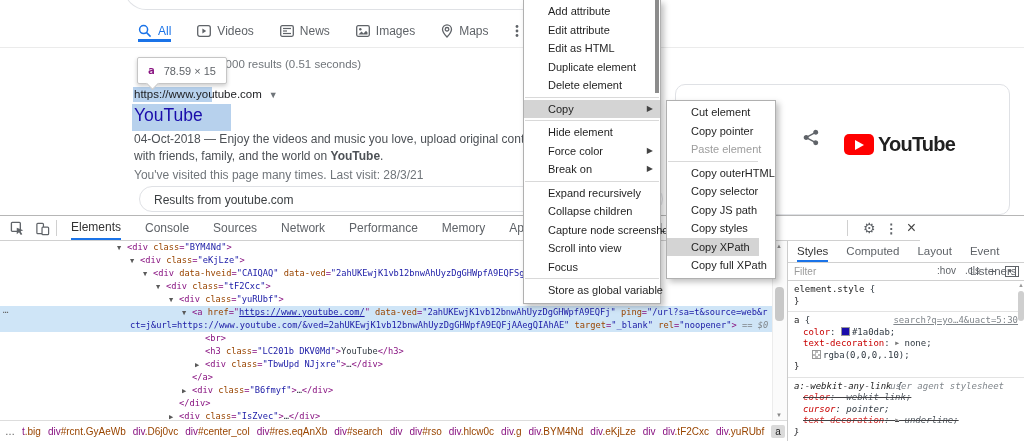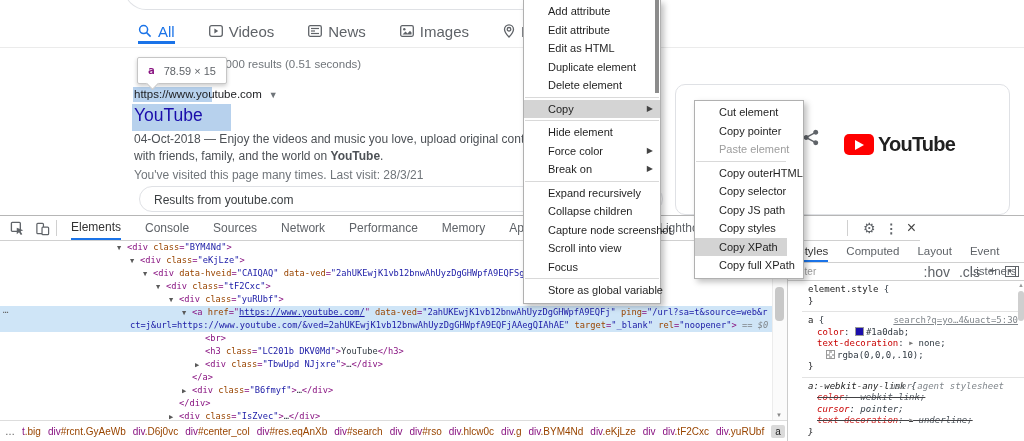--- a/index.html
+++ b/index.html
@@ -2,22 +2,22 @@
 <html><head>
 <meta charset="utf-8">
 <style>
   html,body{margin:0;padding:0;background:#e8e8e8;}
   .frame{position:relative;width:1024px;height:441px;background:#fff;overflow:hidden;
          font-family:"Liberation Sans",sans-serif;color:#202124;}
   .abs{position:absolute;}
   
   .searchbox{left:124px;top:-40px;width:516px;height:49px;border:1px solid #dfe1e5;
              border-radius:0 0 22px 22px;border-top:none;}
-  .serp-tabs{left:138px;top:20px;height:26px;display:flex;align-items:center;gap:34px;
-             font-size:15px;color:#5f6368;}
+  .serp-tabs{left:138px;top:20px;height:26px;display:flex;align-items:center;gap:26px;
+             font-size:12px;color:#5f6368;}
   .stab{display:flex;align-items:center;gap:6px;cursor:pointer;padding-bottom:4px;}
   .stab svg{display:block;}
   .stab.sel{color:#1a73e8;border-bottom:3px solid #1a73e8;padding-bottom:1px;}
   .hdrline{left:0;top:47px;width:1024px;height:1px;background:#ebebeb;}
   .stats{left:216px;top:58px;font-size:11.5px;color:#70757a;}
   .hl-url{left:133px;top:87px;width:79px;height:15px;background:#9fc2e7;opacity:.75;}
   .hl-title{left:132px;top:104px;width:99px;height:27px;background:#9fc2e7;opacity:.75;}
   .rurl{left:134px;top:88px;font-size:11.5px;color:#202124;}
   .rurl .dd{color:#70757a;font-size:9px;margin-left:7px;}
   .rtitle{left:134px;top:105px;font-size:17.5px;color:#1a0dab;}
@@ -74,48 +74,48 @@
   .cr.selc{background:#dadada;color:#222;padding:1px 4px;border-radius:2px;}
   .cr.selc .cr-t{color:#222;}
   
   .rp{position:absolute;left:787px;top:25px;width:237px;height:201px;border-left:1px solid #ccc;background:#fff;}
   .rp-tabs{display:flex;gap:18px;align-items:center;height:21px;border-bottom:1px solid #d0d0d0;
            padding-left:9px;font-size:11.5px;color:#5f6368;}
   .rtab{cursor:pointer;height:21px;line-height:20px;}
   .rtab.sel{color:#333;border-bottom:2px solid #1a73e8;box-sizing:border-box;}
   .rp-filter{display:flex;align-items:center;height:17px;border-bottom:1px solid #d0d0d0;font-size:10px;color:#999;}
   .flt{flex:1;padding-left:6px;color:#9a9a9a;}
-  .pbt{color:#5f6368;margin-right:9px;cursor:pointer;font-size:14px;}
+  .pbt{color:#5f6368;margin-right:9px;cursor:pointer;font-size:10px;}
   .plus{font-size:12px;}
   .ptog{width:12px;height:9px;border:1px solid #5f6368;position:relative;margin-right:6px;cursor:pointer;}
   .ptog:before{content:"";position:absolute;right:2.5px;top:0;bottom:0;width:1px;background:#5f6368;}
   .ptog:after{content:"";position:absolute;left:2px;top:2px;border-right:3px solid #5f6368;
               border-top:2.5px solid transparent;border-bottom:2.5px solid transparent;}
   .rules{position:absolute;left:0;top:40px;right:0;bottom:0;font-family:"DejaVu Sans Mono",monospace;
          font-size:9px;line-height:11.5px;overflow:hidden;}
-  .rule{border-bottom:1px solid #e3e3e3;padding:3px 0 4px 6px;position:relative;margin-left:14px;}
+  .rule{border-bottom:1px solid #e3e3e3;padding:3px 0 4px 6px;position:relative;}
   .rule.ua{font-style:italic;}
   .sline{white-space:nowrap;}
   .prop{padding-left:9px;} .wrap2{padding-left:18px;}
   .sel{color:#222;} .pn{color:#c80000;} .pv{color:#303942;}
   .ar{color:#777;font-size:6.5px;vertical-align:1px;}
   .sw{display:inline-block;width:7px;height:7px;background:#1a0dab;border:1px solid #999;margin:0 2px -1px 0;}
   .swc{display:inline-block;width:7px;height:7px;border:1px solid #999;margin:0 2px -1px 0;
        background:repeating-conic-gradient(#bbb 0% 25%, #fff 0% 50%) 0 0/5px 5px;}
   .rlink{position:absolute;right:7px;top:3px;color:#80868b;text-decoration:underline;font-style:normal;}
   .rnote{position:absolute;right:21px;top:3px;color:#80868b;}
   .strike{text-decoration:line-through;opacity:.85;}
   .rsb{position:absolute;right:0;top:41px;width:8px;}
   .rsb .up{position:absolute;top:0;right:1px;font-size:6px;color:#999;}
   .rsb .th{position:absolute;top:9px;right:1px;width:6px;height:30px;background:#cfcfcf;border-radius:3px;}
   
   .menu{position:absolute;background:#fff;border:1px solid #b0b0b0;box-shadow:3px 3px 6px rgba(0,0,0,.25);
         font-size:11px;color:#1f1f1f;z-index:10;}
   .main-menu{left:523px;top:0;width:138px;border-top:none;padding:2px 0 3px 0;box-sizing:border-box;}
-  .sub-menu{left:666px;top:100px;width:110px;padding:2px 16px 3px 0;box-sizing:border-box;z-index:11;margin-left:28px;}
+  .sub-menu{left:666px;top:100px;width:110px;padding:2px 16px 3px 0;box-sizing:border-box;z-index:11;}
   .mi{height:18.5px;line-height:18.5px;padding-left:24px;position:relative;cursor:pointer;white-space:nowrap;}
   .mi.hlm{background:#d4d4d4;}
   .mi.dis{color:#9d9d9d;cursor:default;}
   .mi .subarr{position:absolute;right:7px;top:0;font-size:8px;color:#444;}
   .msep{height:1px;background:#d9d9d9;margin:2px 1px;}
   .mscroll{position:absolute;right:1px;top:0;width:4px;height:93px;background:#8c8c8c;}
 </style>
 </head>
 <body>
 

